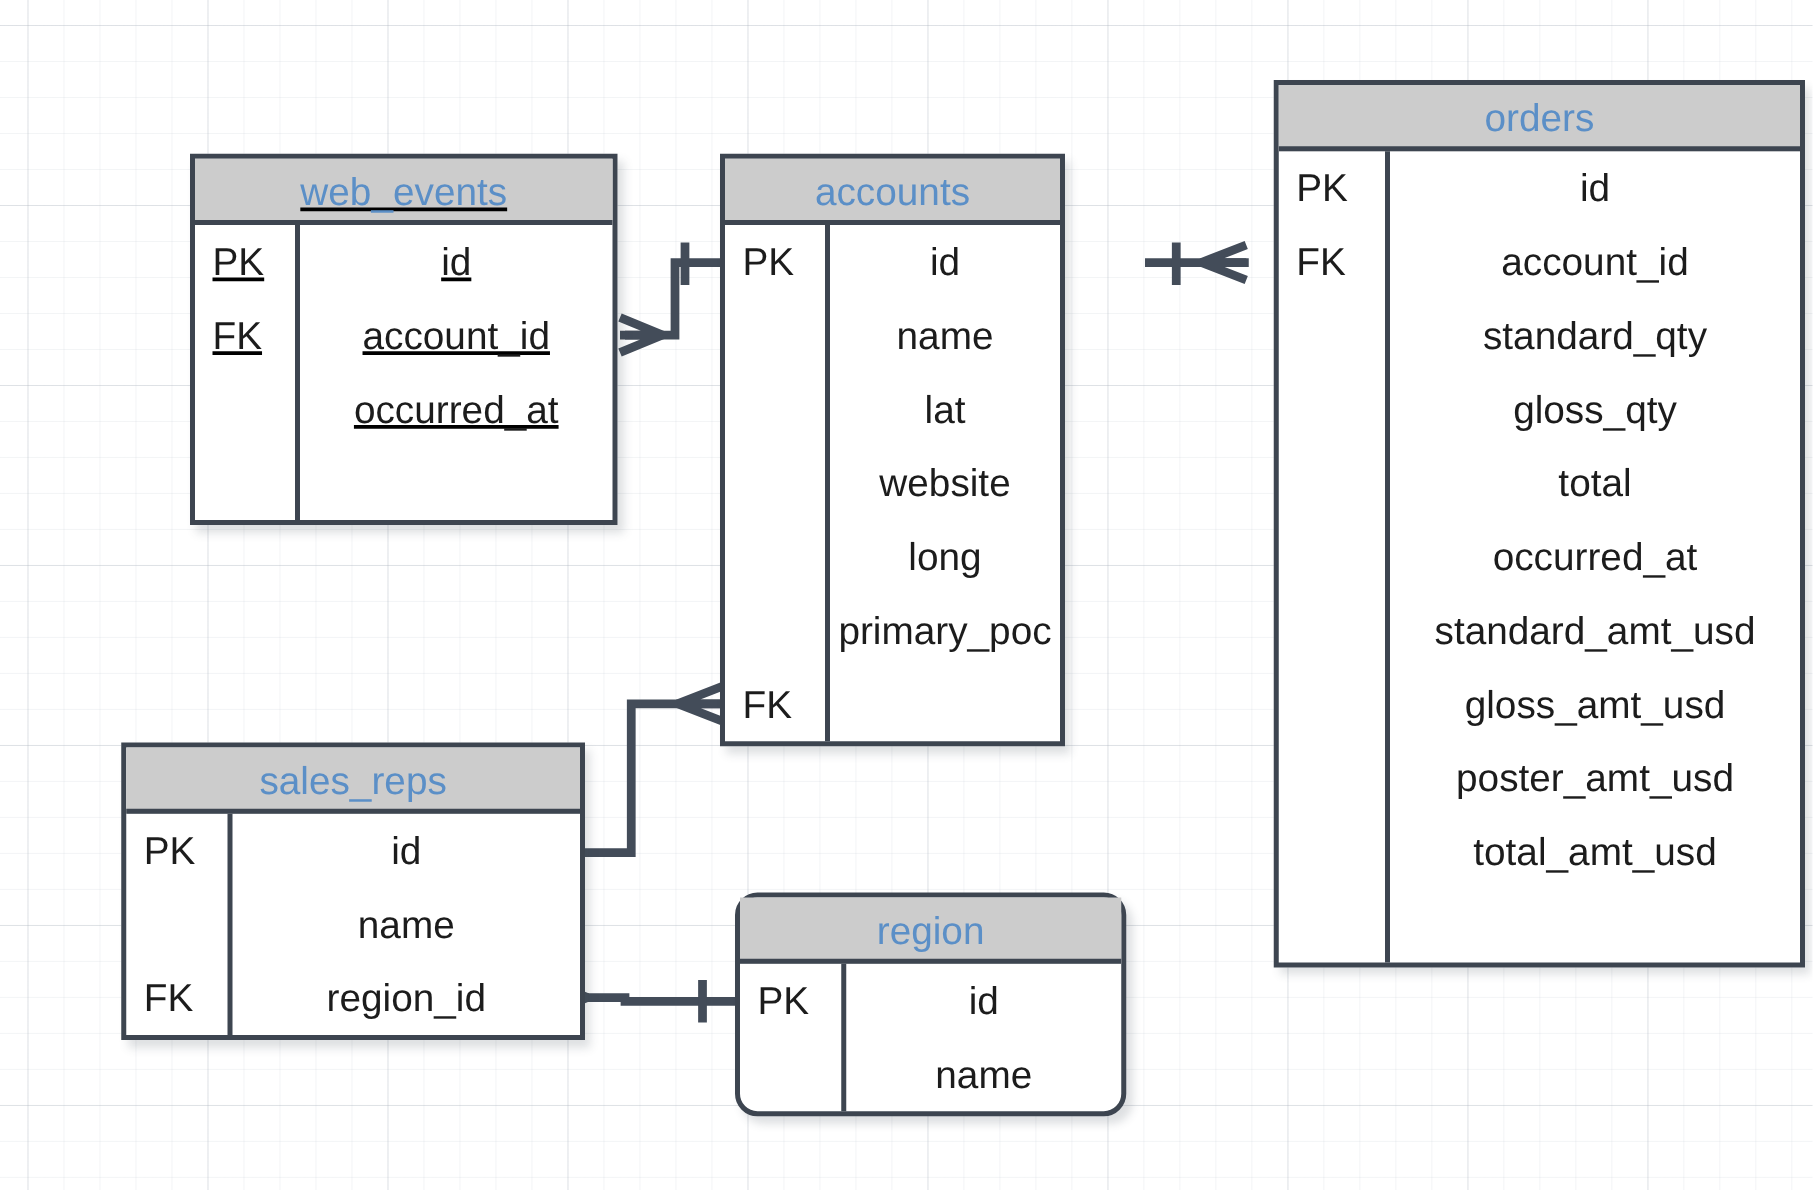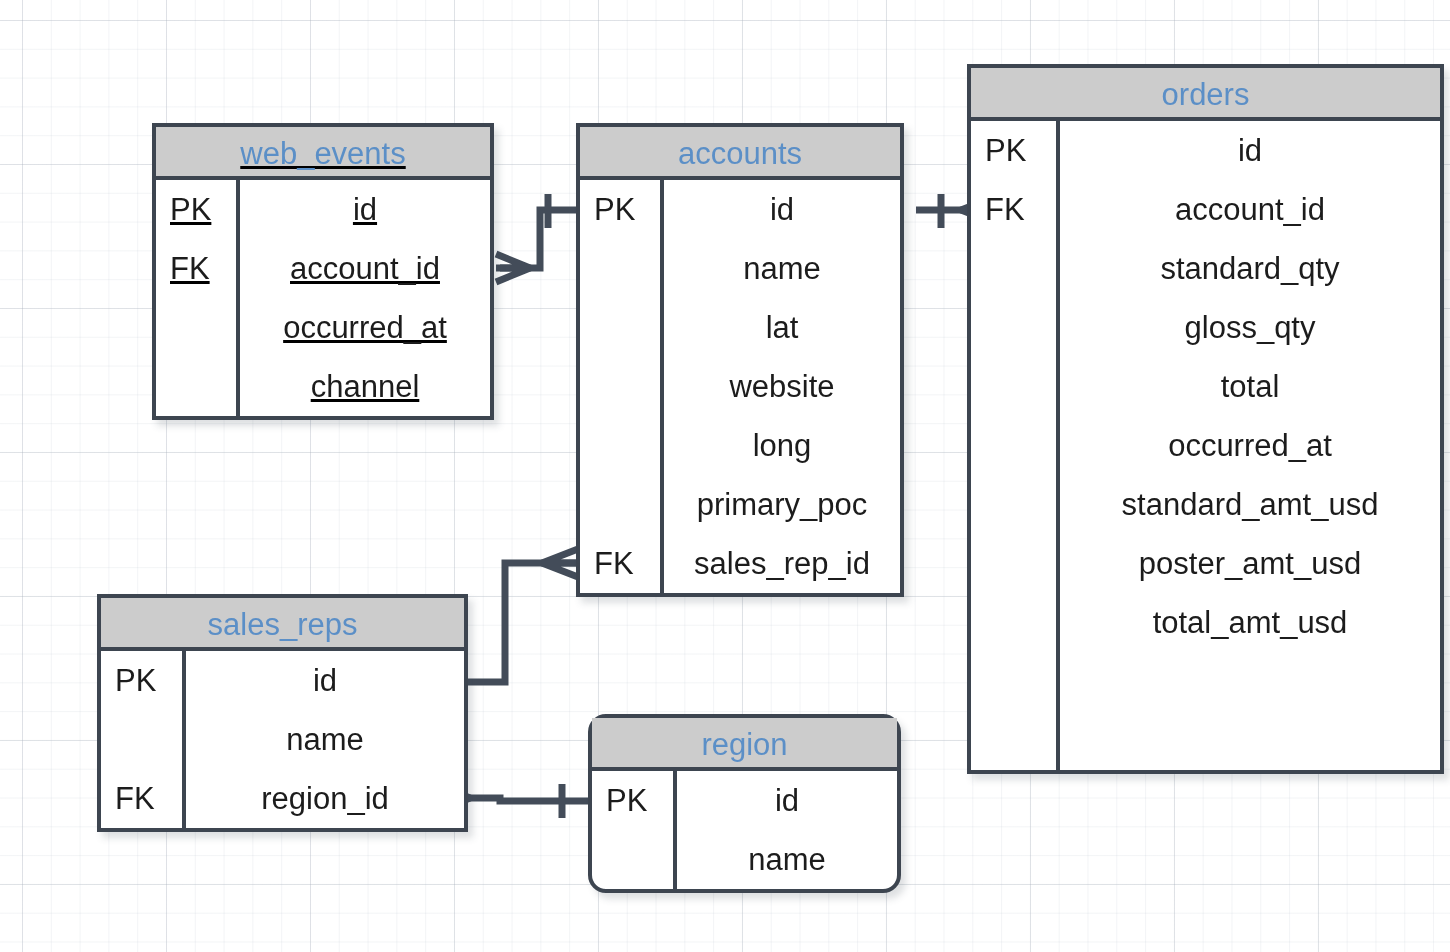--- a/index.html
+++ b/index.html
@@ -81,24 +81,24 @@
 
   .key-col .cell { padding-left: 14px; text-align: left; }
   .field-col .cell { text-align: center; }
 
   .cell.empty { color: transparent; }
 
   
   #entity-web_events  { left: 152px; top: 123px; width: 342px; text-decoration: underline; }
   #entity-web_events  .key-col { width: 84px; }
 
-  #entity-accounts    { left: 576px; top: 123px; width: 328px; }
+  #entity-accounts    { left: 576px; top: 123px; width: 276px; }
   #entity-accounts    .key-col { width: 84px; }
 
-  #entity-orders      { left: 967px; top: 64px; width: 477px; }
+  #entity-orders      { left: 1019px; top: 64px; width: 425px; }
   #entity-orders      .key-col { width: 89px; }
 
   #entity-sales_reps  { left: 97px; top: 594px; width: 371px; }
   #entity-sales_reps  .key-col { width: 85px; }
 
   #entity-region      { left: 588px; top: 714px; width: 313px; border-radius: 18px; }
   #entity-region      .key-col { width: 85px; }
 
   
   #connectors {
@@ -166,21 +166,20 @@
       <div class="key-col">
         <div class="cell">PK</div>
         <div class="cell">FK</div>
         <div class="cell empty"></div>
         <div class="cell empty"></div>
       </div>
       <div class="field-col">
         <div class="cell">id</div>
         <div class="cell">account_id</div>
         <div class="cell">occurred_at</div>
-        <div class="cell">channel</div>
       </div>
     </div>
   </div>
 
   <div class="entity" id="entity-accounts">
     <div class="entity-header">accounts</div>
     <div class="entity-body">
       <div class="key-col">
         <div class="cell">PK</div>
         <div class="cell empty"></div>
@@ -190,21 +189,20 @@
         <div class="cell empty"></div>
         <div class="cell">FK</div>
       </div>
       <div class="field-col">
         <div class="cell">id</div>
         <div class="cell">name</div>
         <div class="cell">lat</div>
         <div class="cell">website</div>
         <div class="cell">long</div>
         <div class="cell">primary_poc</div>
-        <div class="cell">sales_rep_id</div>
       </div>
     </div>
   </div>
 
   <div class="entity" id="entity-orders">
     <div class="entity-header">orders</div>
     <div class="entity-body">
       <div class="key-col">
         <div class="cell">PK</div>
         <div class="cell">FK</div>
@@ -219,20 +217,21 @@
         <div class="cell empty"></div>
       </div>
       <div class="field-col">
         <div class="cell">id</div>
         <div class="cell">account_id</div>
         <div class="cell">standard_qty</div>
         <div class="cell">gloss_qty</div>
         <div class="cell">total</div>
         <div class="cell">occurred_at</div>
         <div class="cell">standard_amt_usd</div>
+        <div class="cell">gloss_amt_usd</div>
         <div class="cell">poster_amt_usd</div>
         <div class="cell">total_amt_usd</div>
       </div>
     </div>
   </div>
 
   <div class="entity" id="entity-sales_reps">
     <div class="entity-header">sales_reps</div>
     <div class="entity-body">
       <div class="key-col">

